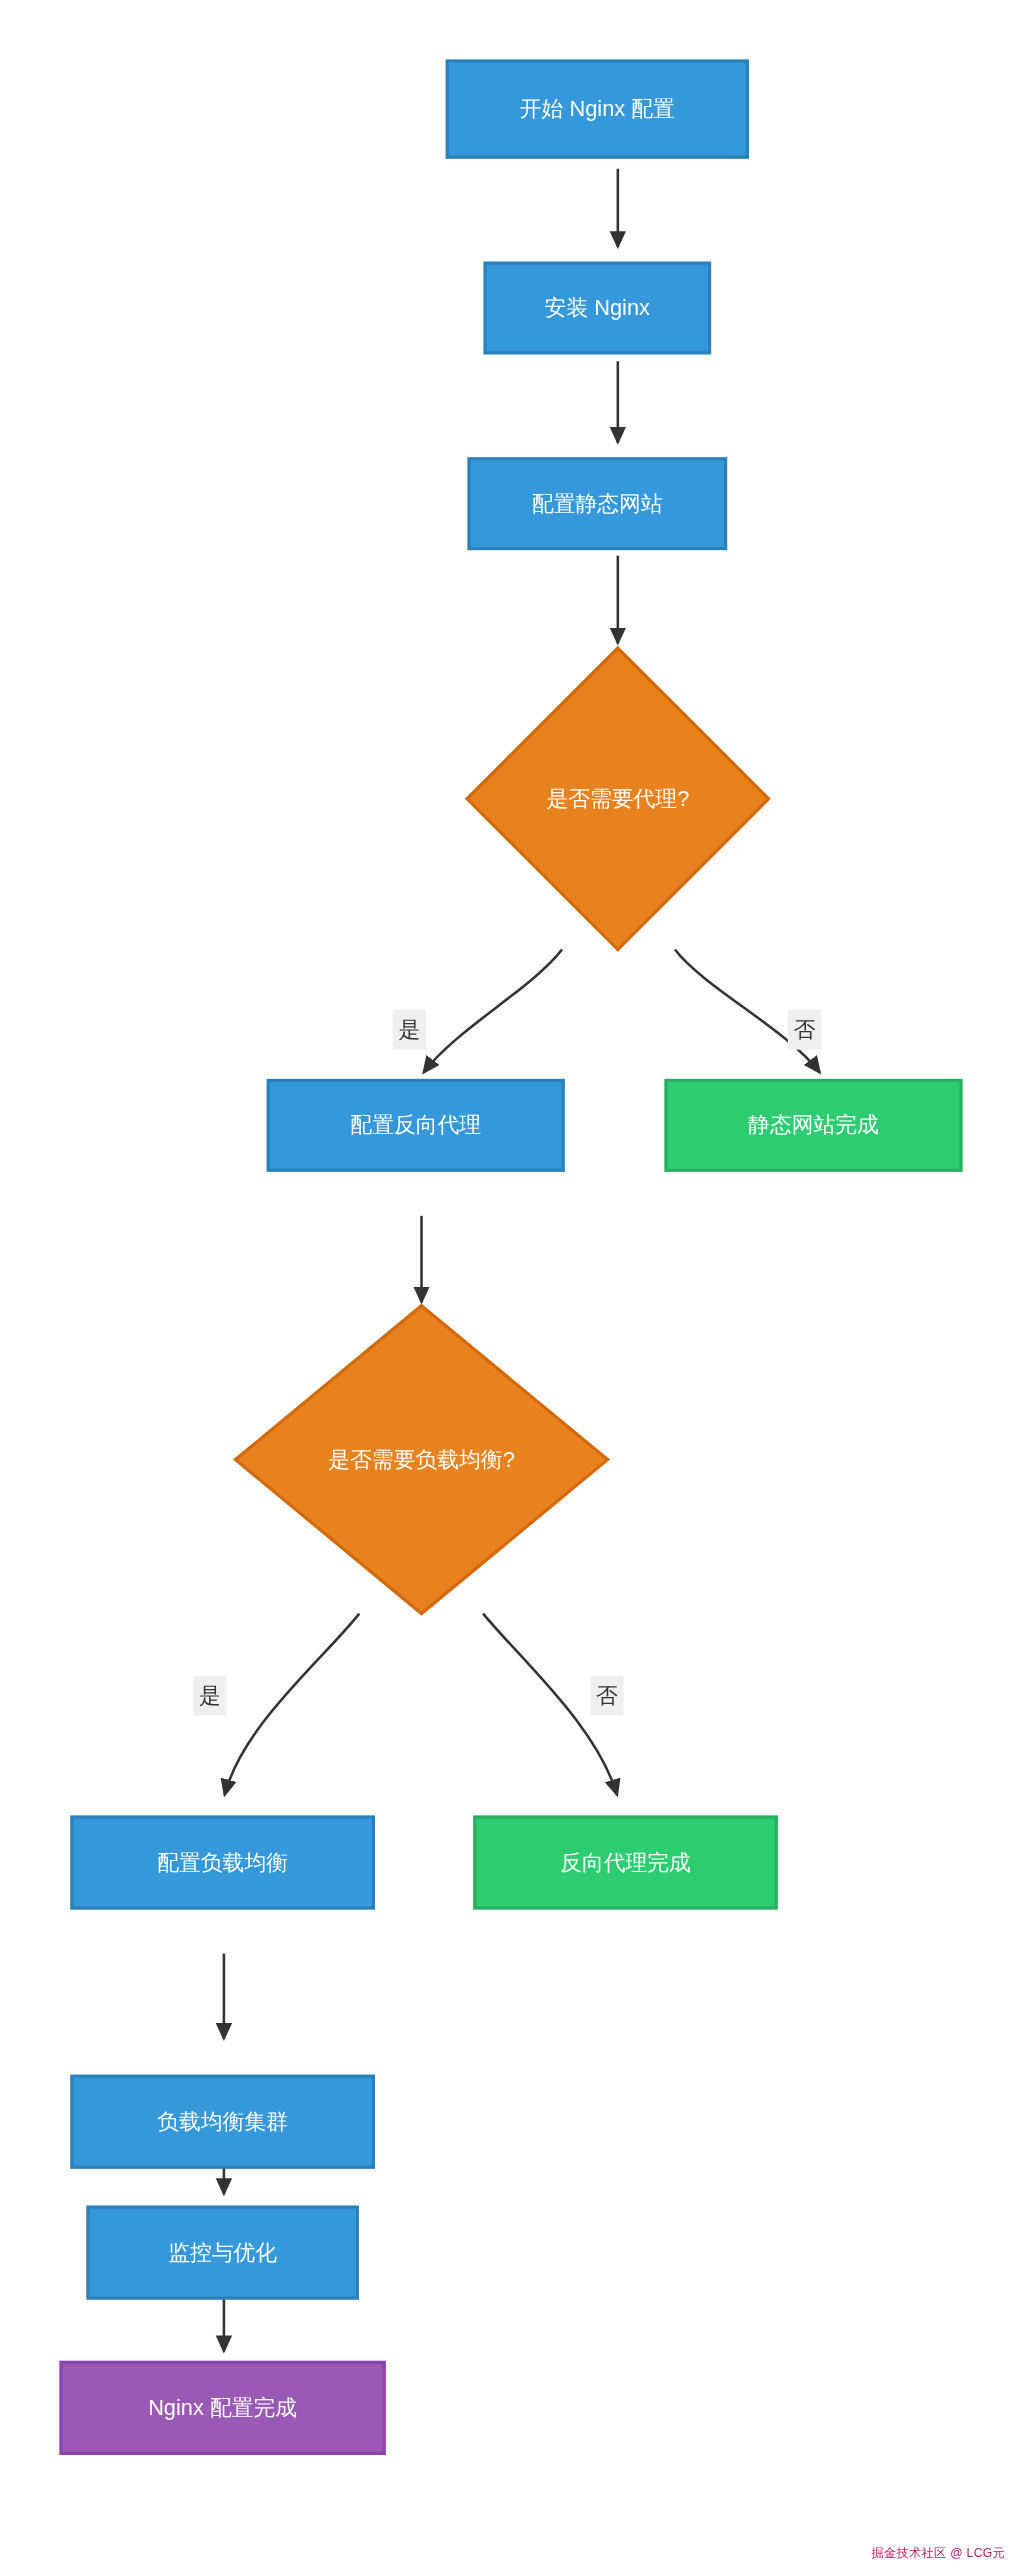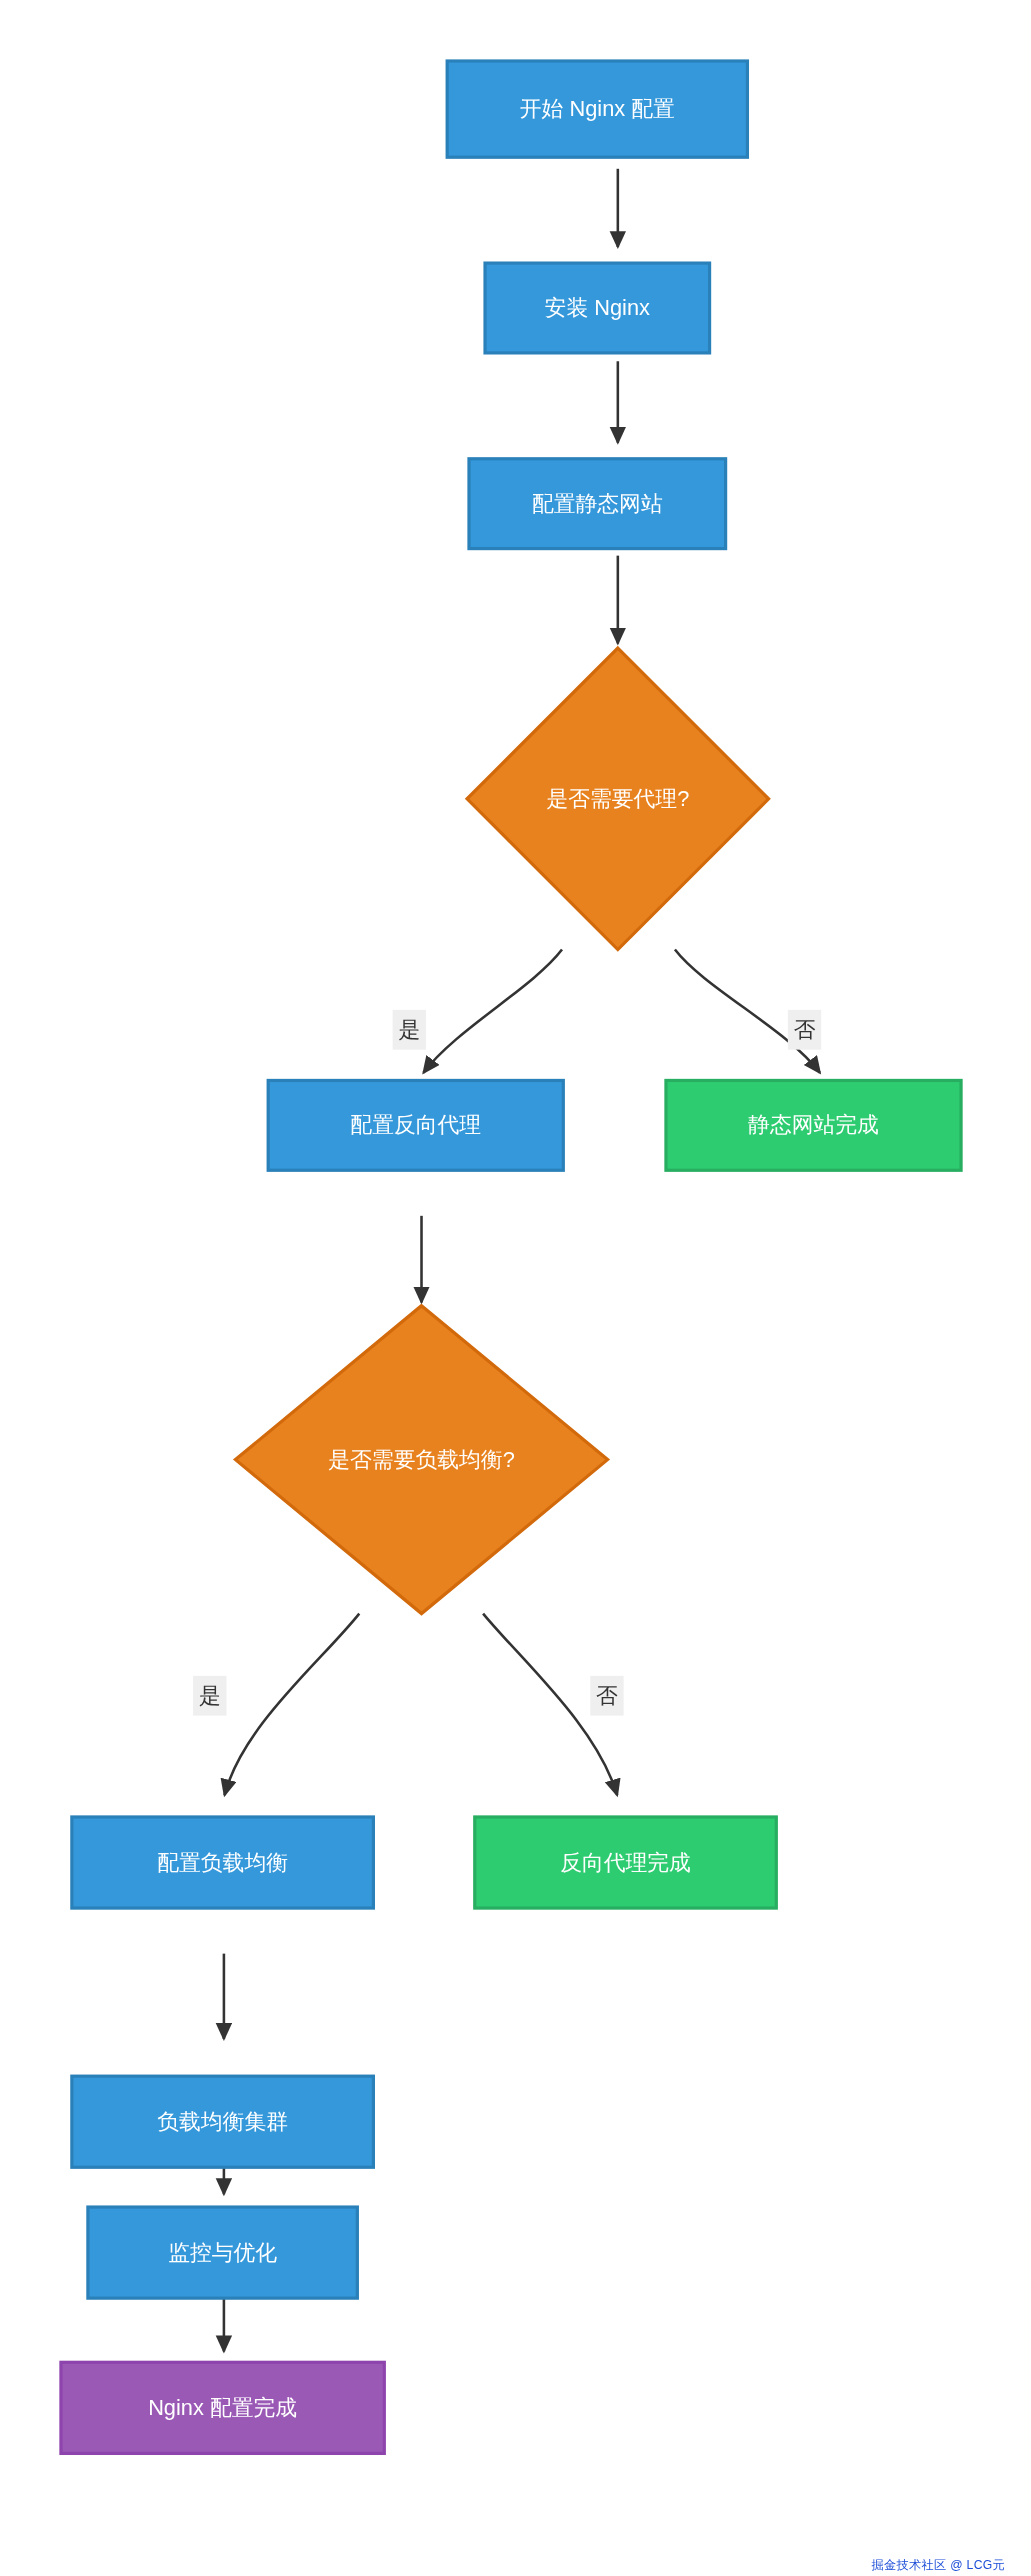--- a/index.html
+++ b/index.html
@@ -50,24 +50,24 @@
   .edge-label-text {
     font-family: "Liberation Sans", "DejaVu Sans", sans-serif;
     font-size: 34px;
     fill: #333333;
     text-anchor: middle;
     dominant-baseline: middle;
   }
   .watermark {
     position: absolute;
     right: 18px;
-    bottom: 2px;
+    bottom: 14px;
     font-family: "Liberation Sans", "DejaVu Sans", sans-serif;
     font-size: 12.2px;
-    color: #1d4ed8;
+    color: #be185d;
     letter-spacing: 0.3px;
     white-space: nowrap;
     user-select: none;
   }
 </style>
 </head>
 <body>
 
 <div id="stage">
 

